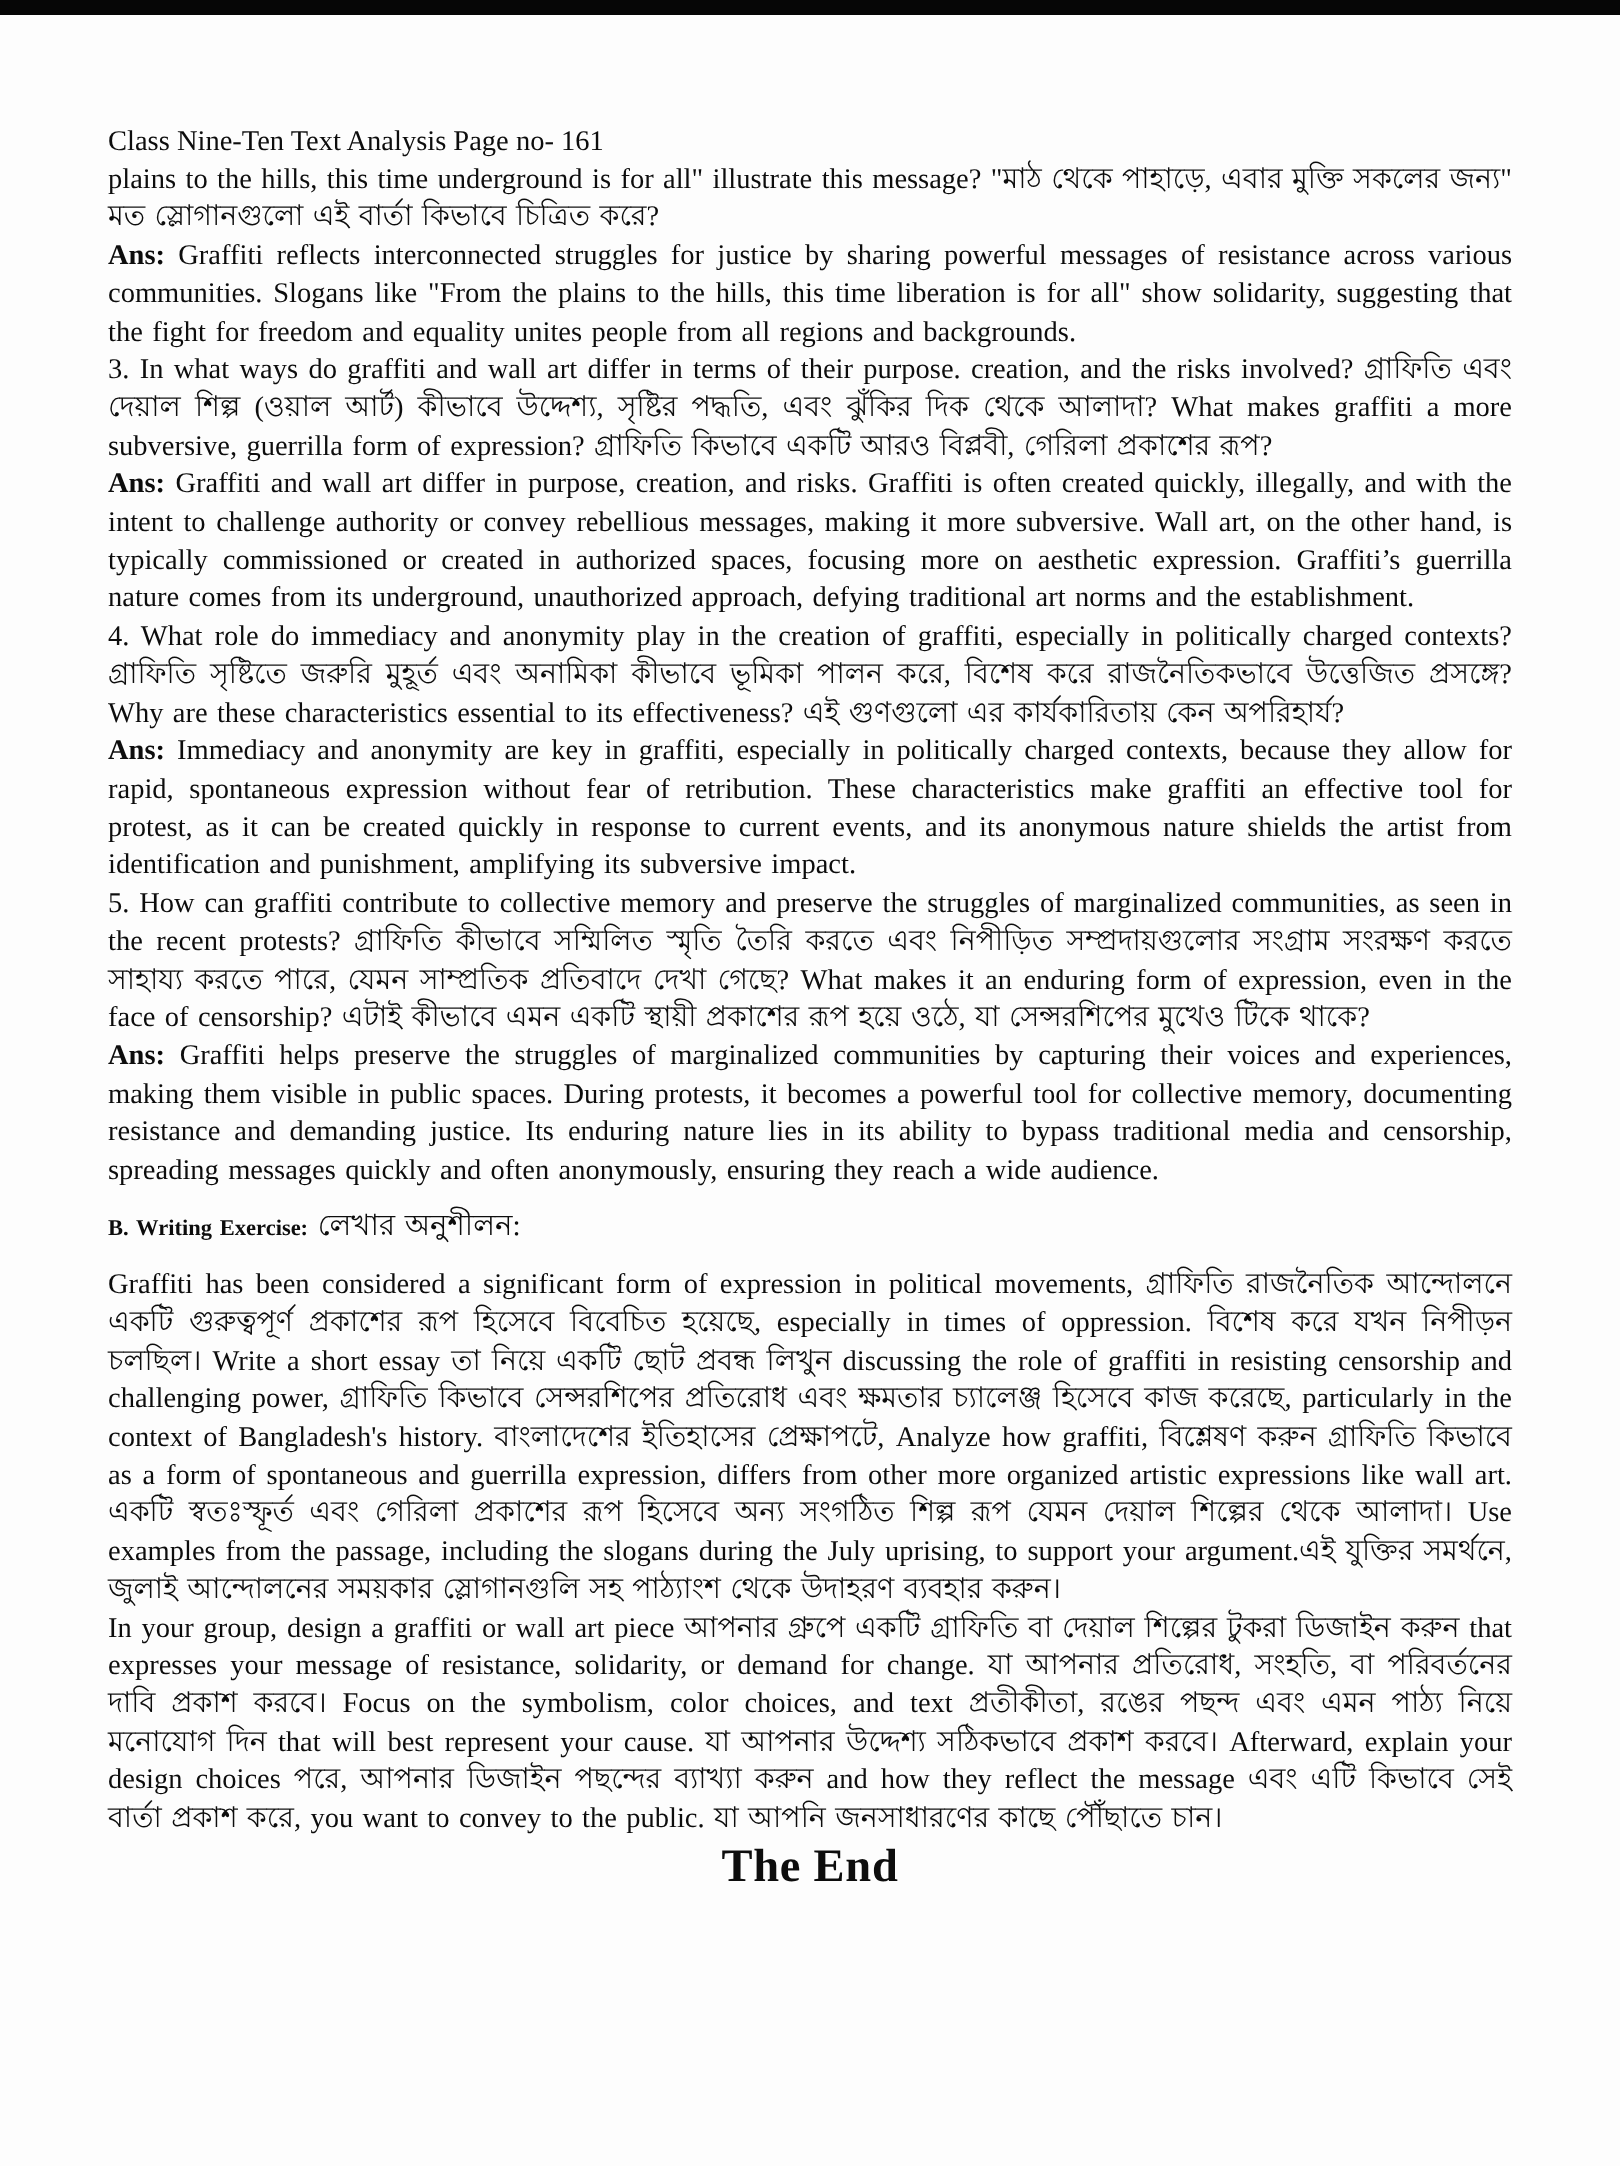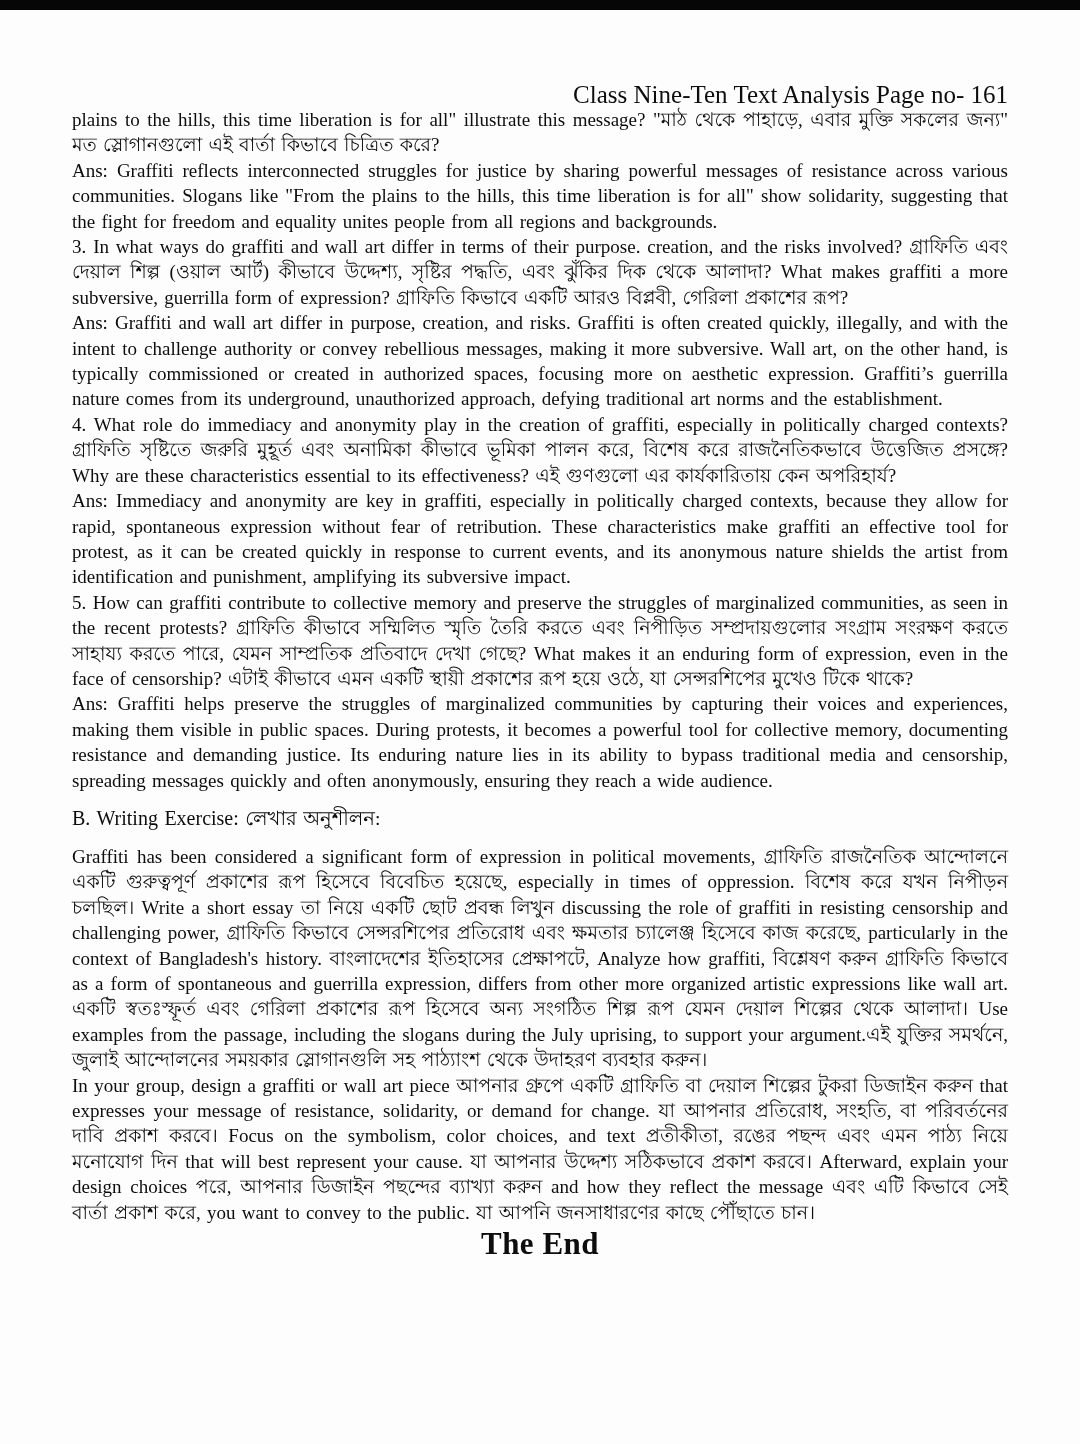--- a/index.html
+++ b/index.html
@@ -17,62 +17,61 @@
   }
   .topbar {
     width: 100%;
     height: 10px;
     background: #060606;
   }
   .page {
     padding: 72px 72px 0 72px;
   }
   .page-header {
-    text-align: right;
-    font-size: 25px;
+    font-size: 19px;
     line-height: 25px;
     white-space: nowrap;
   }
   .para {
     margin: 0;
     font-size: 19px;
     line-height: 25.4px;
     text-align: justify;
     text-justify: inter-word;
     word-spacing: 1.5px;
   }
-  .para b { font-weight: normal; }
+  .para b { font-weight: bold; }
   .gap-before { }
   .section-heading {
     margin: 12px 0 12px 0;
     font-size: 19.5px;
     line-height: 26px;
     text-align: left;
   }
-  .section-heading b { font-size: 20px; }
+  .section-heading b { font-size: 15px; }
   .the-end {
     text-align: center;
     font-weight: bold;
     font-size: 31px;
     line-height: 38px;
     letter-spacing: 0.5px;
   }
 </style>
 </head>
 <body>
 
 <div class="topbar"></div>
 
 <div class="page">
 
   <div class="page-header">
     <span>Class Nine-Ten Text Analysis Page no- 161</span>
   </div>
 
-  <p class="para"><b></b><span>plains to the hills, this time liberation is for all" illustrate this message? "মাঠ থেকে পাহাড়ে, এবার মুক্তি সকলের জন্য" মত স্লোগানগুলো এই বার্তা কিভাবে চিত্রিত করে?</span></p>
+  <p class="para"><b></b><span>plains to the hills, this time underground is for all" illustrate this message? "মাঠ থেকে পাহাড়ে, এবার মুক্তি সকলের জন্য" মত স্লোগানগুলো এই বার্তা কিভাবে চিত্রিত করে?</span></p>
 
   <p class="para"><b>Ans:</b><span> Graffiti reflects interconnected struggles for justice by sharing powerful messages of resistance across various communities. Slogans like "From the plains to the hills, this time liberation is for all" show solidarity, suggesting that the fight for freedom and equality unites people from all regions and backgrounds.</span></p>
 
   <p class="para gap-before"><b></b><span>3. In what ways do graffiti and wall art differ in terms of their purpose. creation, and the risks involved? গ্রাফিতি এবং দেয়াল শিল্প (ওয়াল আর্ট) কীভাবে উদ্দেশ্য, সৃষ্টির পদ্ধতি, এবং ঝুঁকির দিক থেকে আলাদা? What makes graffiti a more subversive, guerrilla form of expression? গ্রাফিতি কিভাবে একটি আরও বিপ্লবী, গেরিলা প্রকাশের রূপ?</span></p>
 
   <p class="para"><b>Ans:</b><span> Graffiti and wall art differ in purpose, creation, and risks. Graffiti is often created quickly, illegally, and with the intent to challenge authority or convey rebellious messages, making it more subversive. Wall art, on the other hand, is typically commissioned or created in authorized spaces, focusing more on aesthetic expression. Graffiti’s guerrilla nature comes from its underground, unauthorized approach, defying traditional art norms and the establishment.</span></p>
 
   <p class="para gap-before"><b></b><span>4. What role do immediacy and anonymity play in the creation of graffiti, especially in politically charged contexts? গ্রাফিতি সৃষ্টিতে জরুরি মুহূর্ত এবং অনামিকা কীভাবে ভূমিকা পালন করে, বিশেষ করে রাজনৈতিকভাবে উত্তেজিত প্রসঙ্গে? Why are these characteristics essential to its effectiveness? এই গুণগুলো এর কার্যকারিতায় কেন অপরিহার্য?</span></p>
 
   <p class="para"><b>Ans:</b><span> Immediacy and anonymity are key in graffiti, especially in politically charged contexts, because they allow for rapid, spontaneous expression without fear of retribution. These characteristics make graffiti an effective tool for protest, as it can be created quickly in response to current events, and its anonymous nature shields the artist from identification and punishment, amplifying its subversive impact.</span></p>

